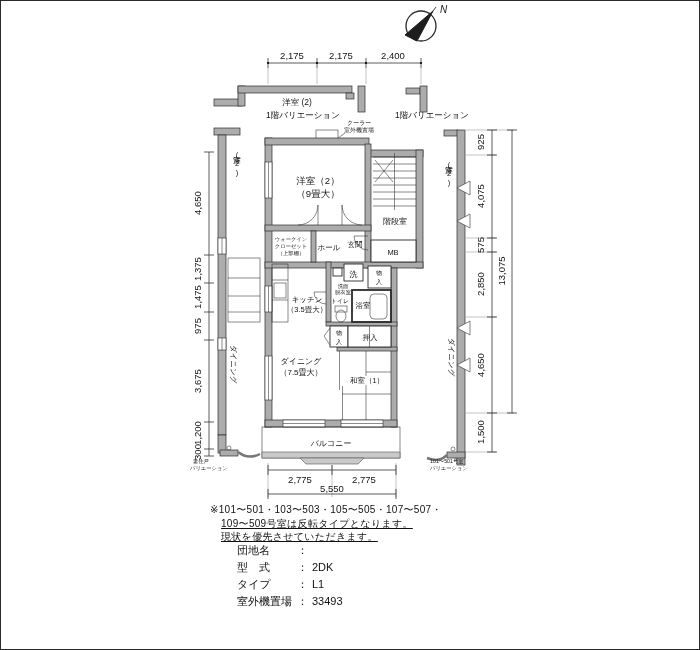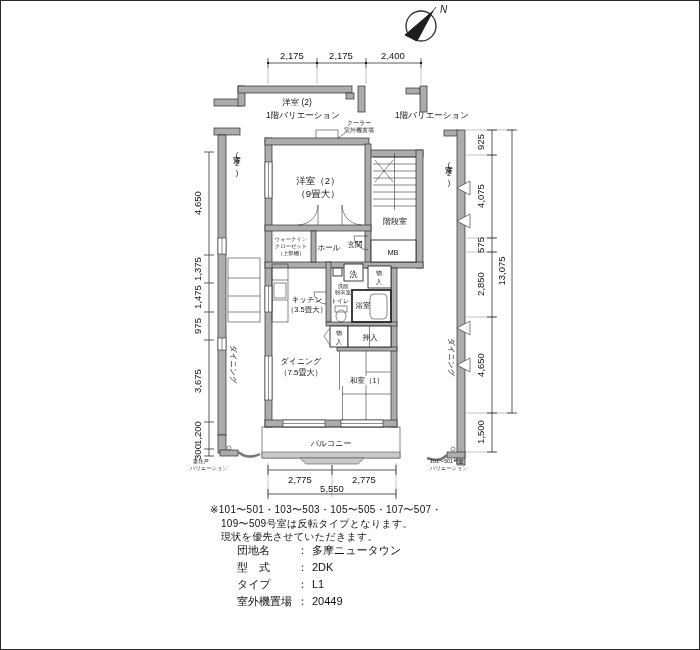--- a/index.html
+++ b/index.html
@@ -20,21 +20,21 @@
   .ext{stroke:#888;stroke-width:0.5;}
   .dimtxt{font-size:9.5px;}
   .rl{font-size:8px;}
   .rm{font-size:7.5px;}
   .rs{font-size:6px;}
   .rt{font-size:5.3px;}
   .frag{font-size:8.5px;}
   .mid{text-anchor:middle;}
   .vtext{writing-mode:vertical-rl;text-orientation:upright;font-size:7.5px;}
   .notes{position:absolute;left:210px;top:503px;font-size:10px;line-height:13.5px;letter-spacing:0.3px;white-space:nowrap;}
-  .notes .indent{padding-left:11px;}
+  .notes .indent{padding-left:11px;text-decoration:underline;}
   .titleblock{position:absolute;left:237px;top:542px;font-size:11px;font-weight:normal;line-height:17px;white-space:nowrap;}
   .titleblock .row{display:flex;}
   .titleblock .lbl{display:inline-block;min-width:60px;}
   .titleblock .sep{display:inline-block;min-width:15px;}
 </style>
 </head>
 <body>
 
 <div class="frame"></div>
 
@@ -318,30 +318,29 @@
 <div class="notes">
   <div>※101〜501・103〜503・105〜505・107〜507・</div>
   <div class="indent">109〜509号室は反転タイプとなります。</div>
   <div class="indent">現状を優先させていただきます。</div>
 </div>
 
 <div class="titleblock">
   <div class="row">
     <span class="lbl">団地名</span>
       <span class="sep">：</span>
-      <span class="val">多摩ニュータウン</span>
   </div>
   <div class="row">
     <span class="lbl">型　式</span>
       <span class="sep">：</span>
       <span class="val">2DK</span>
   </div>
   <div class="row">
     <span class="lbl">タイプ</span>
       <span class="sep">：</span>
       <span class="val">L1</span>
   </div>
   <div class="row">
     <span class="lbl">室外機置場</span>
       <span class="sep">：</span>
-      <span class="val">20449</span>
+      <span class="val">33493</span>
   </div>
 </div>
 
 </body></html>

